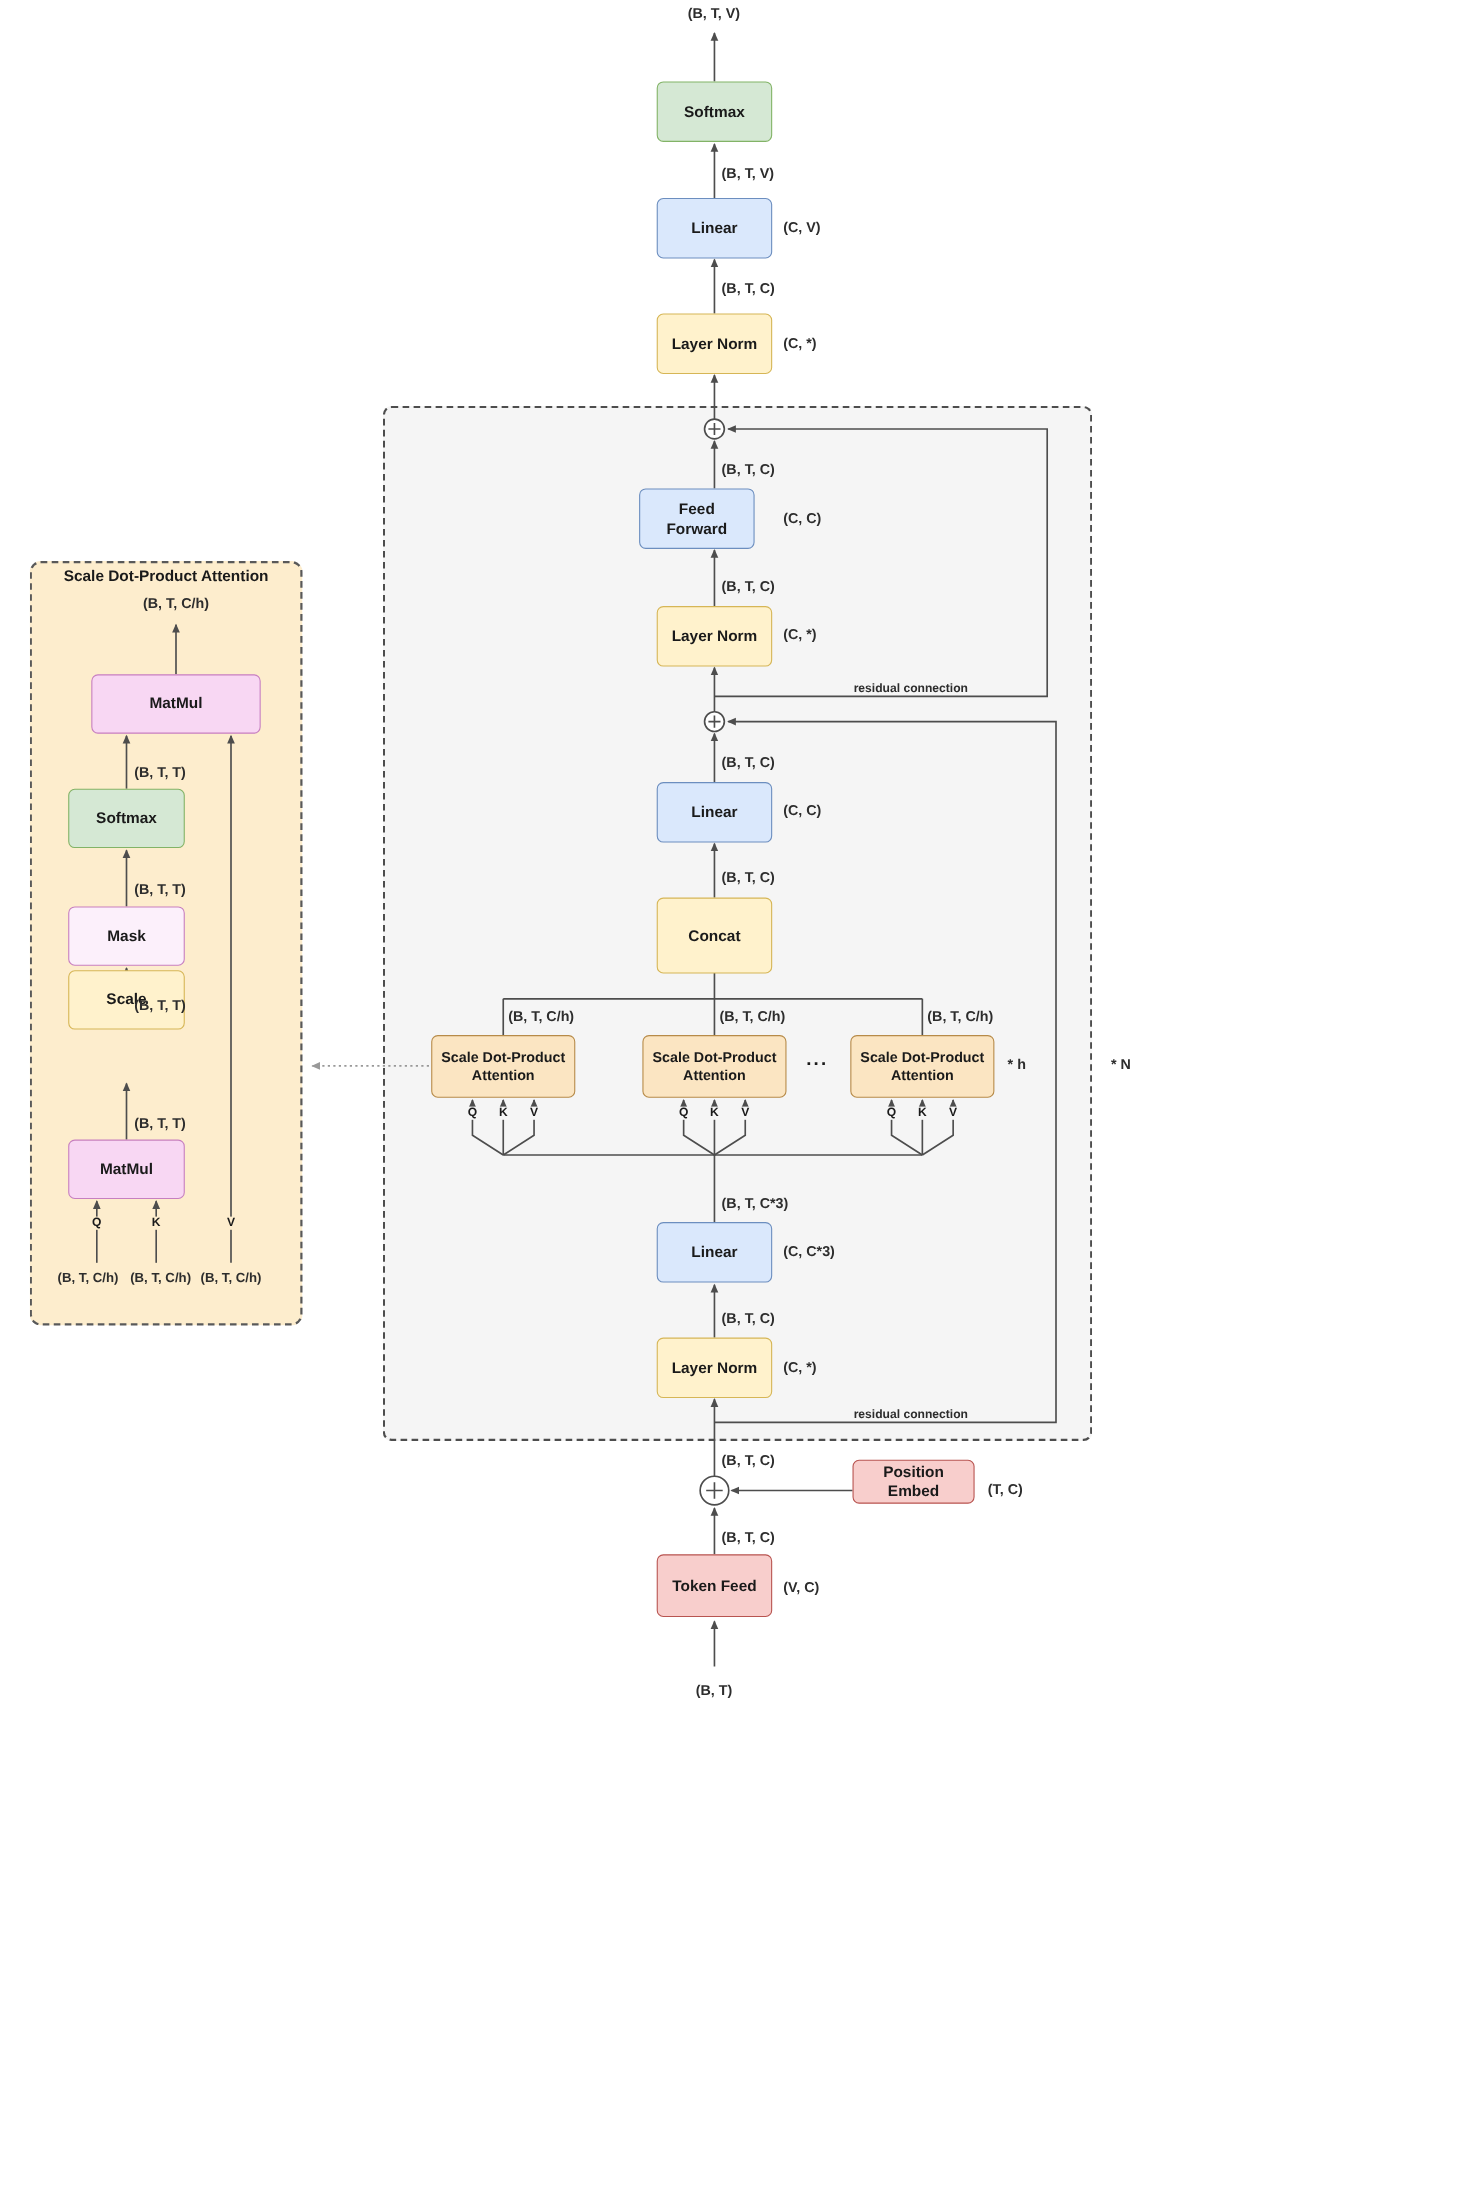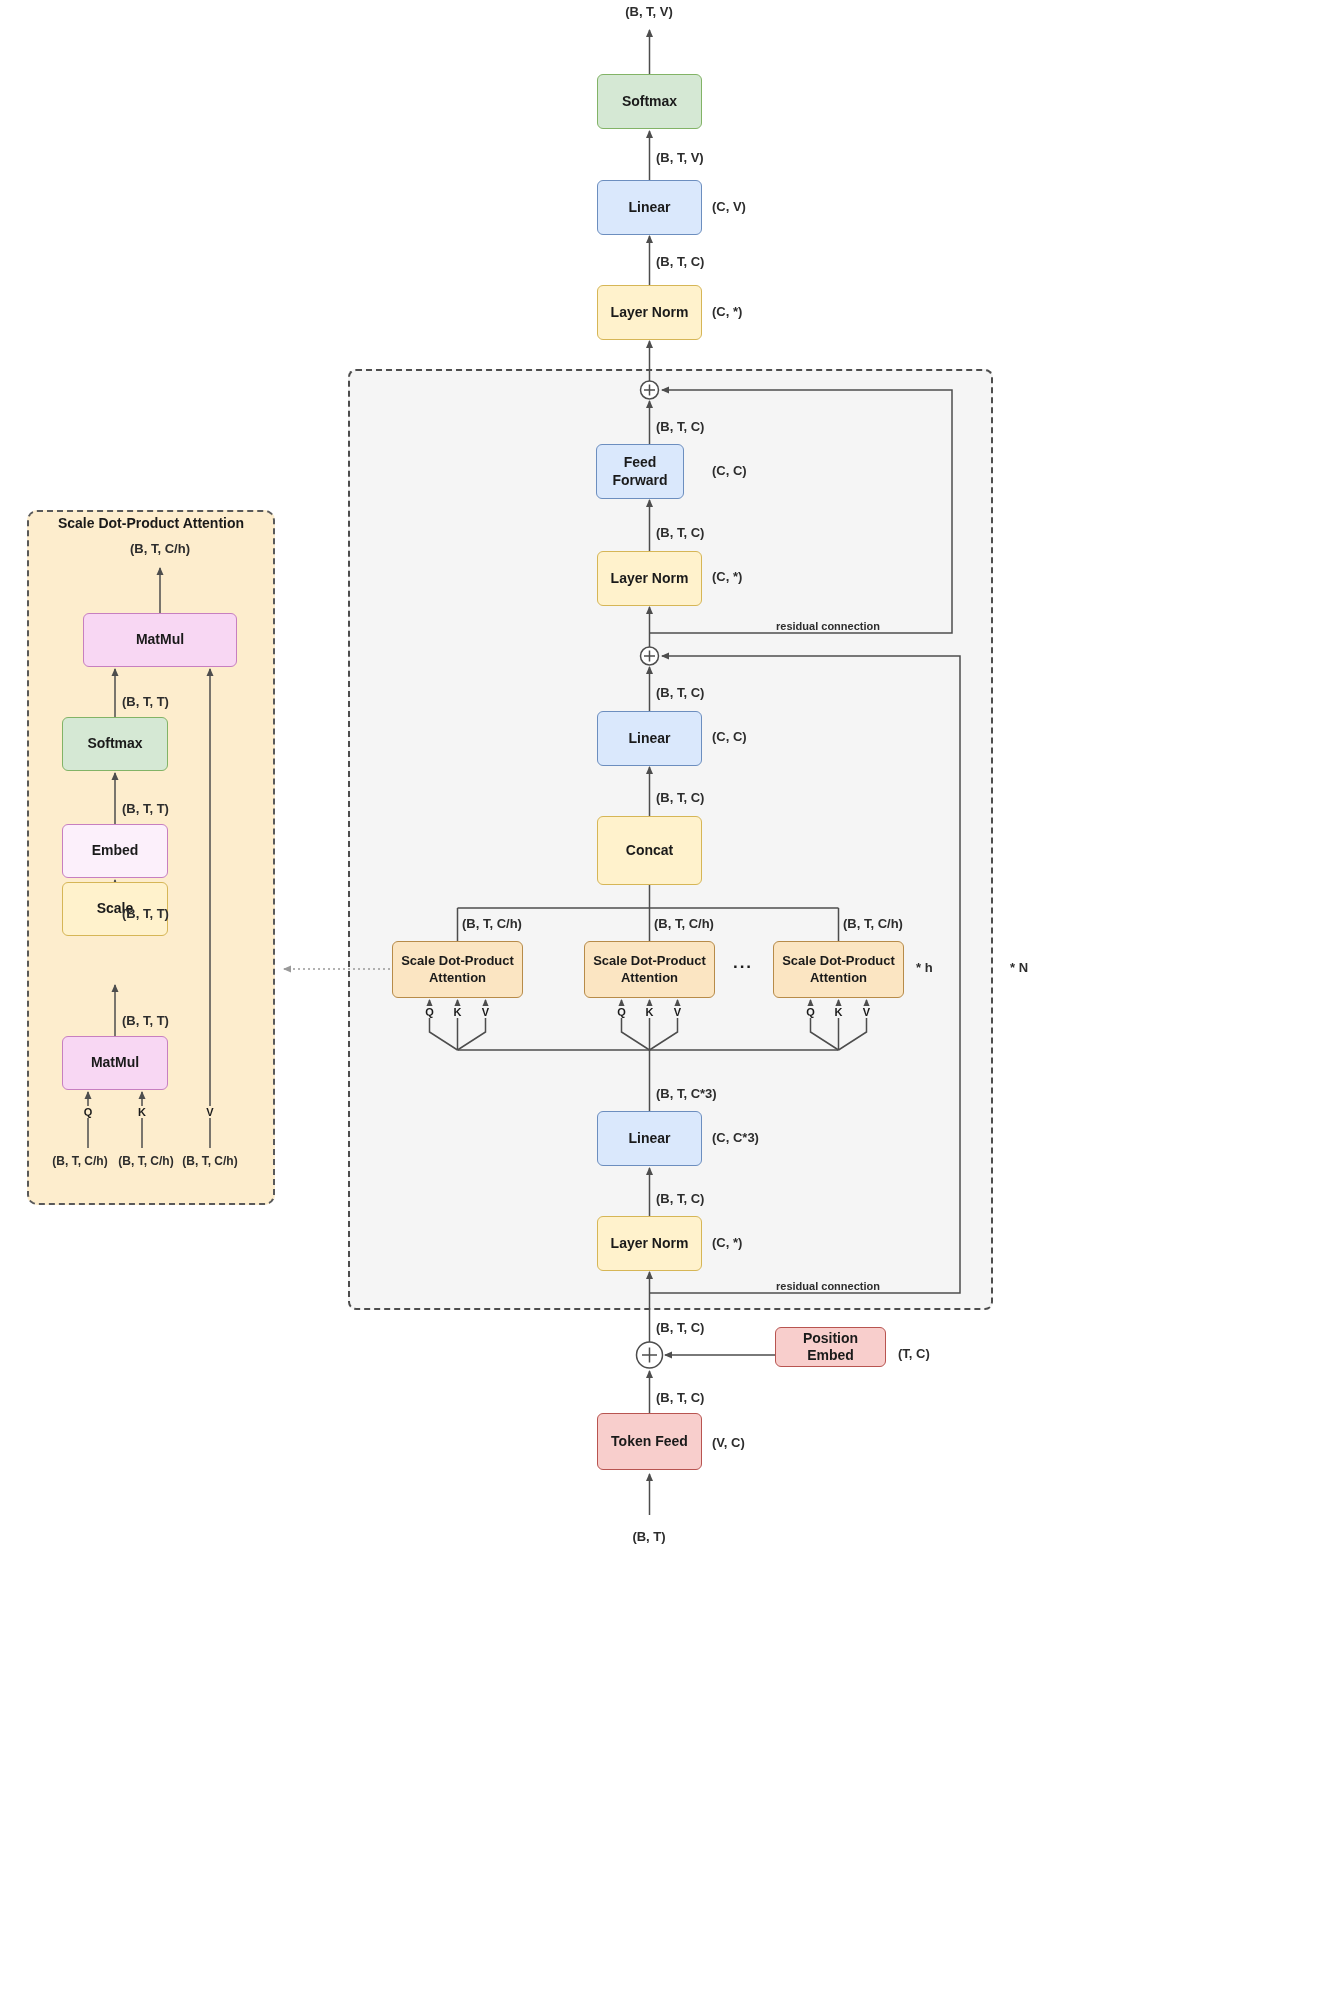--- a/index.html
+++ b/index.html
@@ -105,38 +105,38 @@
       <circle cx="649.5" cy="656" r="9" fill="#ffffff"></circle>
       <path d="M649.5 650.5 V661.5 M644 656 H655" fill="none"></path>
       <circle cx="649.5" cy="1355" r="13" fill="#ffffff"></circle>
       <path d="M649.5 1347.5 V1362.5 M642 1355 H657" fill="none"></path>
     </g>
   </svg>
 
   <div class="box c-green" style="left:597px;top:74px;width:105px;height:55px">Softmax</div>
   <div class="box c-blue" style="left:597px;top:180px;width:105px;height:55px">Linear</div>
   <div class="box c-yellow" style="left:597px;top:285px;width:105px;height:55px">Layer Norm</div>
-  <div class="box c-blue" style="left:596px;top:444px;width:88px;height:55px">Feed Forward</div>
+  <div class="box c-blue" style="left:581px;top:444px;width:105px;height:55px">Feed Forward</div>
   <div class="box c-yellow" style="left:597px;top:551px;width:105px;height:55px">Layer Norm</div>
   <div class="box c-blue" style="left:597px;top:711px;width:105px;height:55px">Linear</div>
   <div class="box c-yellow" style="left:597px;top:816px;width:105px;height:69px">Concat</div>
 
   <div class="box c-orange" style="left:392px;top:941px;width:131px;height:57px">Scale Dot-Product Attention</div>
   <div class="box c-orange" style="left:584px;top:941px;width:131px;height:57px">Scale Dot-Product Attention</div>
   <div class="box c-orange" style="left:773px;top:941px;width:131px;height:57px">Scale Dot-Product Attention</div>
 
   <div class="box c-blue" style="left:597px;top:1111px;width:105px;height:55px">Linear</div>
   <div class="box c-yellow" style="left:597px;top:1216px;width:105px;height:55px">Layer Norm</div>
   <div class="box c-red" style="left:775px;top:1327px;width:111px;height:40px">Position Embed</div>
   <div class="box c-red" style="left:597px;top:1413px;width:105px;height:57px">Token Feed</div>
 
   <div class="panel-title" style="left:151px;top:515px">Scale Dot-Product Attention</div>
   <div class="box c-pink" style="left:83px;top:613px;width:154px;height:54px">MatMul</div>
   <div class="box c-green" style="left:62px;top:717px;width:106px;height:54px">Softmax</div>
-  <div class="box c-pinklight" style="left:62px;top:824px;width:106px;height:54px">Embed</div>
+  <div class="box c-pinklight" style="left:62px;top:824px;width:106px;height:54px">Mask</div>
   <div class="box c-yellow" style="left:62px;top:882px;width:106px;height:54px">Scale</div>
   <div class="box c-pink" style="left:62px;top:1036px;width:106px;height:54px">MatMul</div>
 
   <div class="lbl ctr" style="left:649px;top:5px">(B, T, V)</div>
   <div class="lbl" style="left:656px;top:151px">(B, T, V)</div>
   <div class="lbl" style="left:712px;top:200px">(C, V)</div>
   <div class="lbl" style="left:656px;top:255px">(B, T, C)</div>
   <div class="lbl" style="left:712px;top:305px">(C, *)</div>
   <div class="lbl" style="left:656px;top:420px">(B, T, C)</div>
   <div class="lbl" style="left:712px;top:464px">(C, C)</div>

